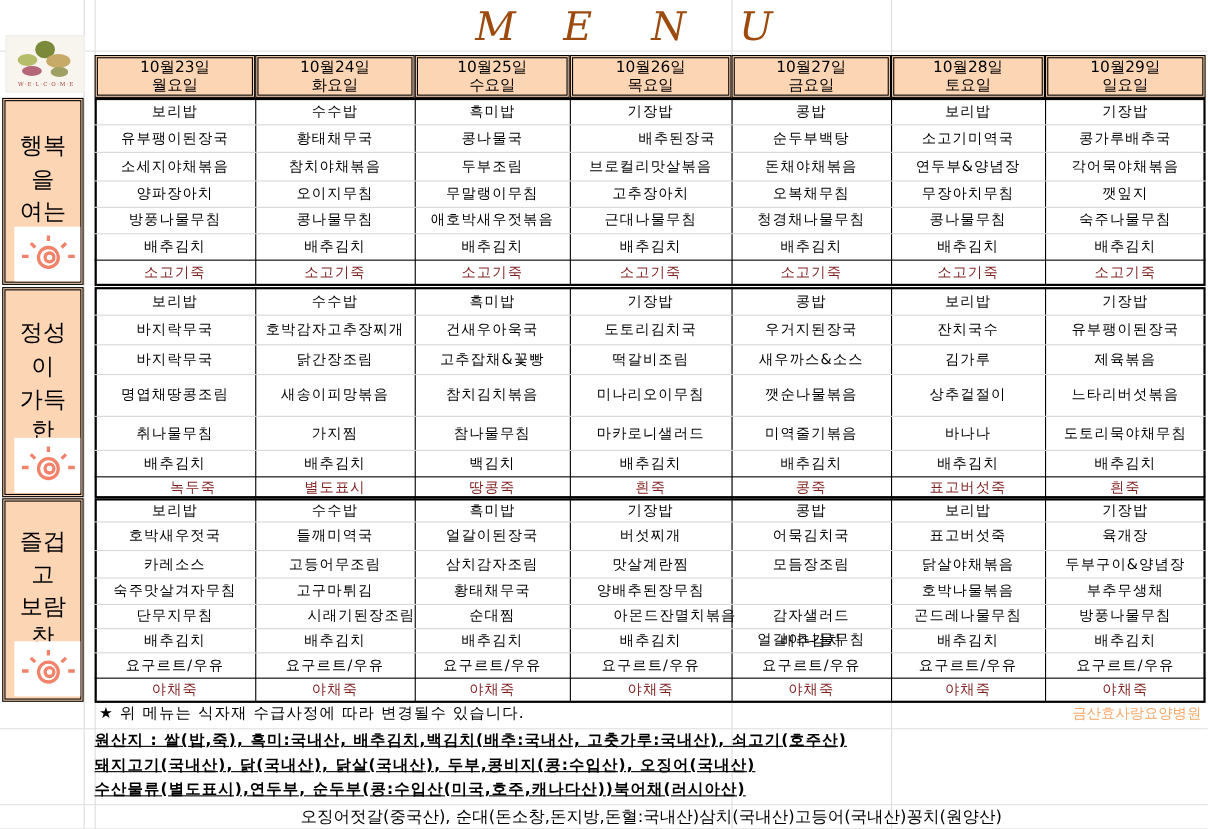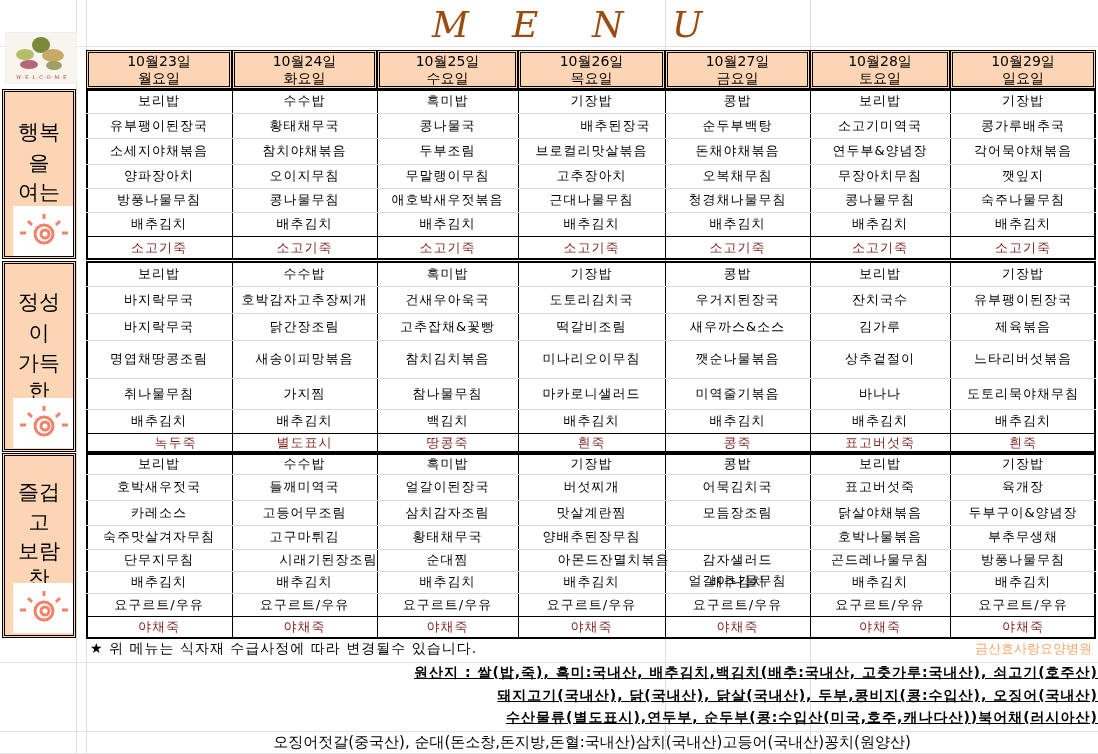--- a/index.html
+++ b/index.html
@@ -30,21 +30,21 @@
   .grid-box { position: absolute; border: 2px solid #000; }
   .cell { position: absolute; display: flex; align-items: center; justify-content: center;
     font-size: 13px; letter-spacing: 1px; white-space: nowrap; }
   .cell.porridge { color: #7f1d1d; }
   .colline { position: absolute; width: 1px; background: #000; }
   .rowline { position: absolute; height: 1px; background: #d8d8d8; }
   .rowline.dark { background: #000; }
 
   .note { position: absolute; left: 90px; top: 640px; font-size: 14px; letter-spacing: 1px; }
   .hospital { position: absolute; right: 6px; top: 640px; font-size: 13px; color: #f5a86a; }
-  .origin { position: absolute; left: 86px; width: 1012px; text-align: right; font-size: 14px; text-decoration: underline; letter-spacing: 1px; font-weight: bold; }
+  .origin { position: absolute; left: 86px; width: 1012px; text-align: left; font-size: 14px; text-decoration: underline; letter-spacing: 1px; font-weight: bold; }
   .origin-last { position: absolute; left: 86px; width: 1012px; text-align: center; font-size: 15px; }
 </style>
 </head>
 <body>
 
 <div>
   <div class="vline" style="left:76px"></div>
   <div class="vline" style="left:86px"></div>
   <div class="vline" style="left:665px"></div>
   <div class="vline" style="left:810px"></div>

